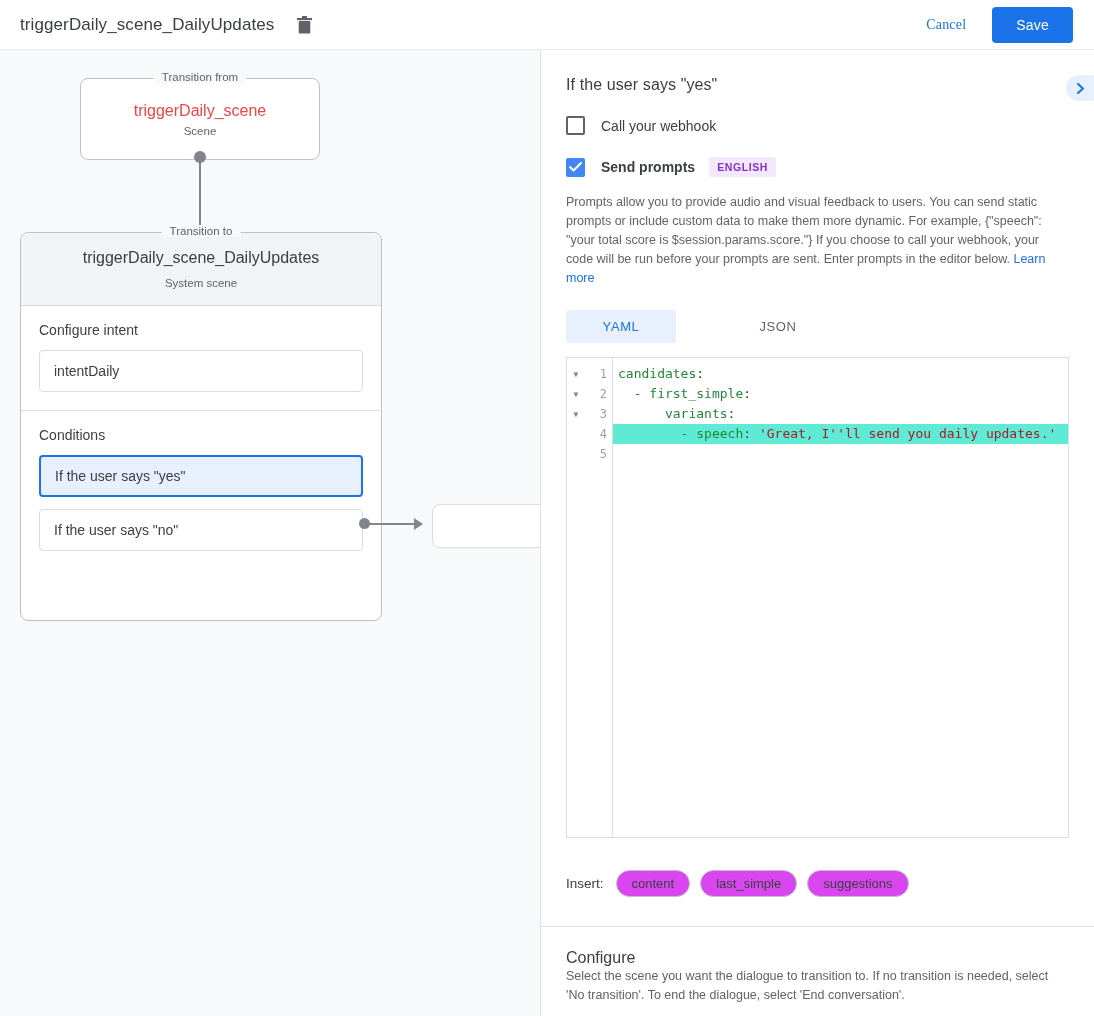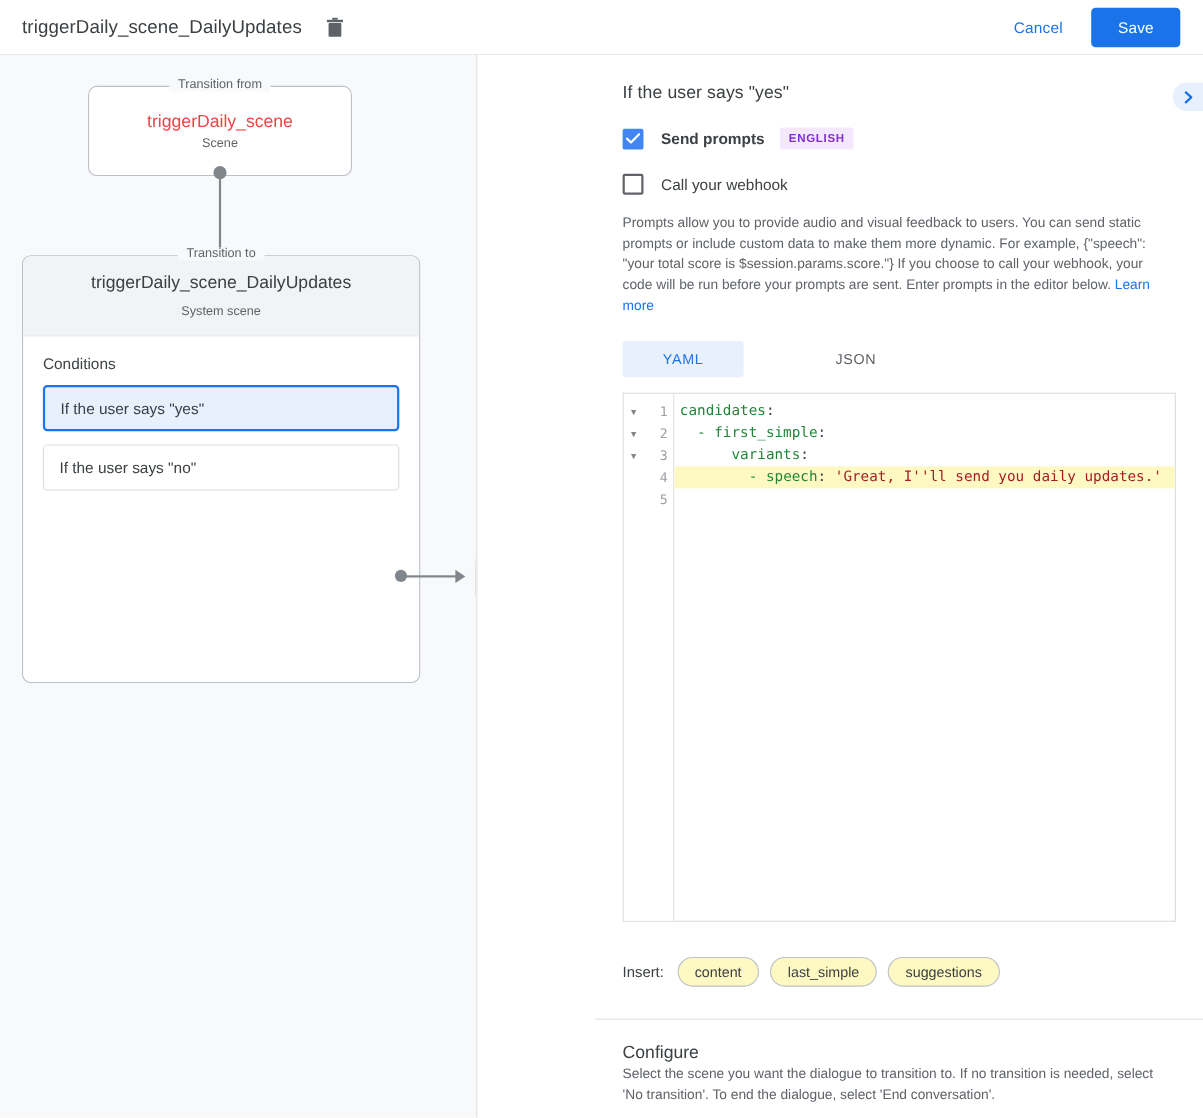--- a/index.html
+++ b/index.html
@@ -21,32 +21,32 @@
     margin-left: 20px; font-size: 17px; color: #3c4043; letter-spacing: .1px;
   }
   .trash-btn {
     margin-left: 16px; width: 28px; height: 28px;
     display: flex; align-items: center; justify-content: center;
     cursor: pointer; border-radius: 50%; background: transparent;
   }
   .topbar-right { margin-left: auto; display: flex; align-items: center; gap: 16px; padding-right: 21px; }
   .cancel-btn {
     color: #1a73e8; font-size: 14px; font-weight: 500; letter-spacing: .2px;
-    background: none; border: none; cursor: pointer; padding: 8px 10px; border-radius: 4px;
+    background: none; border: none; cursor: pointer; padding: 8px 10px; border-radius: 4px; font-family: Liberation Serif, serif;
   }
   .save-btn {
     background: #1a73e8; color: #fff; font-size: 14px; font-weight: 500; letter-spacing: .2px;
     border: none; border-radius: 4px; padding: 0 24px; height: 36px; cursor: pointer;
     font-family: "Liberation Sans", sans-serif;
     text-align: right;
   }
 
   
   .canvas {
-    position: absolute; left: 0; top: 50px; width: 434px; height: 966px;
+    position: absolute; left: 0; top: 50px; width: 541px; height: 966px;
     background: #f8f9fa; border-right: 1px solid #e0e0e0; overflow: hidden;
   }
 
   .fieldset {
     position: absolute; border: 1px solid #bdc1c6; border-radius: 8px; background: #fff;
   }
   .fieldset > .legend {
     position: absolute; top: -8px; left: 50%; transform: translateX(-50%);
     background: #f8f9fa; padding: 0 8px; font-size: 11.5px; color: #5f6368; white-space: nowrap;
   }
@@ -159,31 +159,31 @@
     height: 20px; display: flex; align-items: center;
     font-family: "DejaVu Sans Mono", monospace; font-size: 12px; color: #9aa0a6;
   }
   .fold { width: 18px; text-align: center; font-size: 8px; color: #80868b; cursor: pointer; }
   .gut-num { width: 22px; text-align: right; }
   .code {
     flex: 1; padding-top: 6px; overflow: hidden;
     font-family: "DejaVu Sans Mono", monospace; font-size: 13px; white-space: pre;
   }
   .code-row { height: 20px; line-height: 20px; padding-left: 5px; }
-  .code-row.hl { background: #fef9c3; }
+  .code-row.hl { background: #5eead4; }
   .k { color: #22863a; }
   .s { color: #a61d29; }
   .p { color: #3c4043; }
 
   .insert-row { display: flex; align-items: center; margin-top: 32px; gap: 10px; }
   .insert-label { font-size: 13.5px; color: #3c4043; margin-right: 2px; }
   .chip {
     border: 1px solid #bdc1c6; border-radius: 14px; height: 27px; padding: 0 15px;
     display: flex; align-items: center; font-size: 13px; color: #3c4043;
-    background: #fef9c3; cursor: pointer; font-family: "Liberation Sans", sans-serif;
+    background: #d946ef; cursor: pointer; font-family: "Liberation Sans", sans-serif;
   }
 
   .divider { margin-top: 29px; height: 1px; background: #e0e0e0; margin-left: -25px; margin-right: -25px; }
 
   .sect2 { padding-top: 22px; }
   .sect2-title { font-size: 16px; color: #3c4043; }
   .sect2-desc { font-size: 12.5px; line-height: 1.52; color: #5f6368; max-width: 500px; }
 </style>
 </head>
 <body>
@@ -215,20 +215,24 @@
   <div class="conn-v"></div>
   <div class="conn-arrow"></div>
 
   <div class="fieldset" id="node-to">
     <span class="legend">Transition to</span>
     <div class="to-header">
       <div class="node-title">triggerDaily_scene_DailyUpdates</div>
       <div class="node-sub">System scene</div>
     </div>
 
+    <div class="section">
+      <div class="section-label">Configure intent</div>
+      <div class="pill-box">intentDaily</div>
+    </div>
 
     <div class="section">
       <div class="section-label">Conditions</div>
       <div class="pill-box selected">If the user says "yes"</div>
       <div class="pill-box">If the user says "no"</div>
     </div>
   </div>
 
   <div class="conn-h-dot"></div>
   <div class="conn-h"></div>
@@ -239,36 +243,36 @@
 <div class="panel">
 
   <div class="collapse-tab">
     <svg width="11" height="13" viewBox="0 0 11 13">
       <polyline points="3,2 8,6.5 3,11" fill="none" stroke="#1a73e8" stroke-width="2.1" stroke-linecap="round" stroke-linejoin="round"></polyline>
     </svg>
   </div>
 
   <div class="panel-inner">
     <div class="panel-title">If the user says "yes"</div>
+
+    <div class="check-row">
+      <div class="cbox"></div>
+      <div class="check-label">Call your webhook</div>
+    </div>
 
     <div class="check-row">
       <div class="cbox checked">
         <svg width="13" height="10" viewBox="0 0 13 10">
           <polyline points="1,5 4.6,8.5 12,1" fill="none" stroke="#ffffff" stroke-width="2" stroke-linecap="round" stroke-linejoin="round"></polyline>
         </svg>
       </div>
       <div class="check-label bold">Send prompts</div>
       <div class="lang-badge">ENGLISH</div>
     </div>
 
-    <div class="check-row">
-      <div class="cbox"></div>
-      <div class="check-label">Call your webhook</div>
-    </div>
-
     <div class="desc"><span>Prompts allow you to provide audio and visual feedback to users. You can send static prompts or include custom data to make them more dynamic. For example, {"speech": "your total score is $session.params.score."} If you choose to call your webhook, your code will be run before your prompts are sent. Enter prompts in the editor below. </span><a class="link">Learn more</a></div>
 
     <div class="tabs">
       <div class="tab active">YAML</div>
       <div class="tab">JSON</div>
     </div>
 
     <div class="editor">
       <div class="gutter" id="gutter">
           <div class="gut-row">

